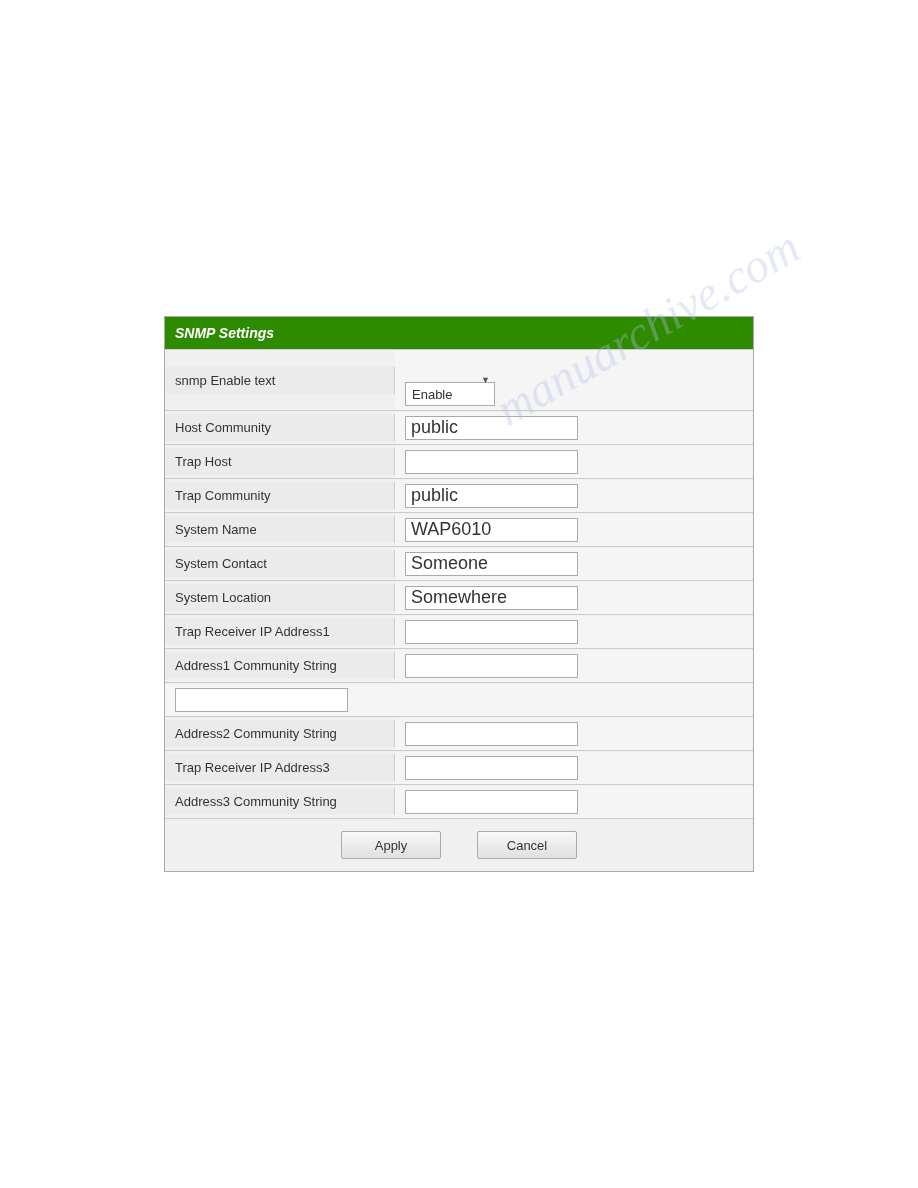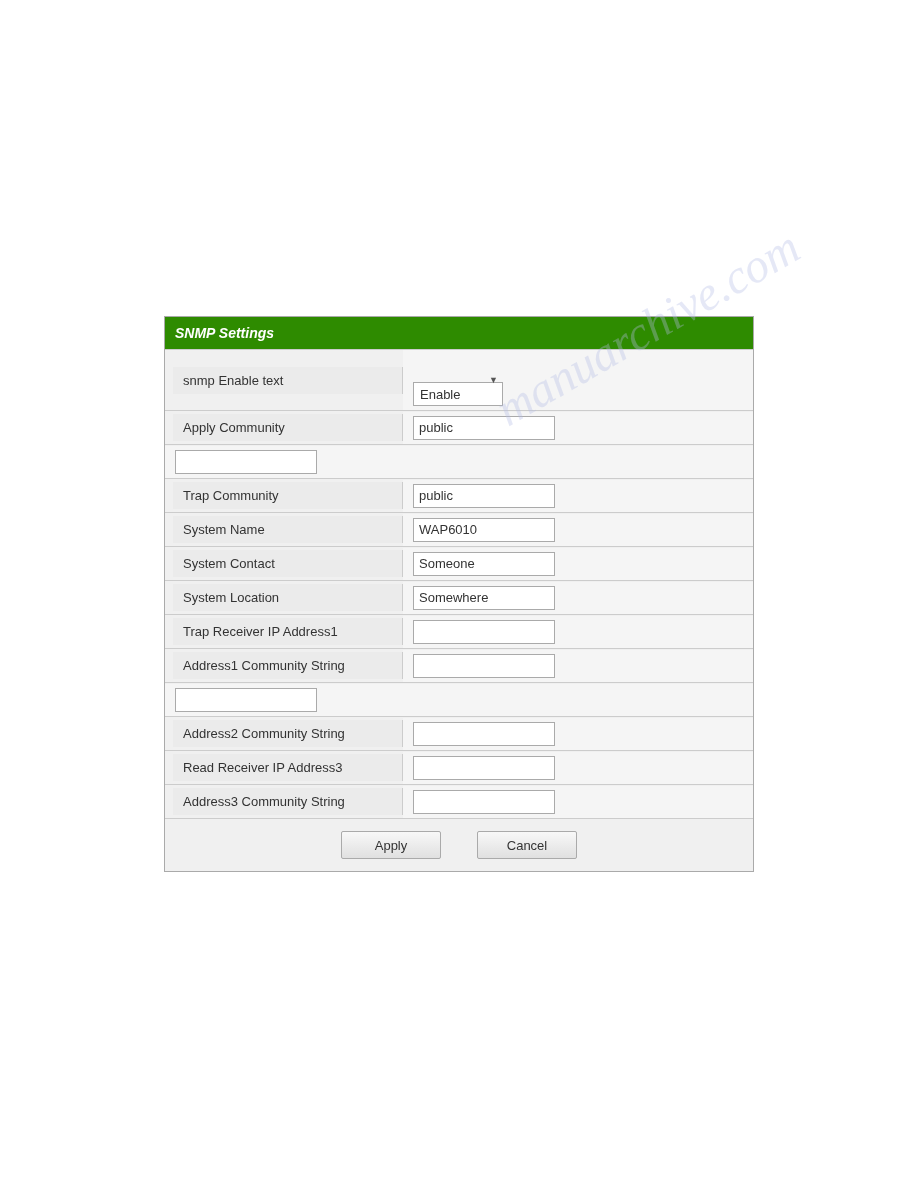--- a/index.html
+++ b/index.html
@@ -69,36 +69,35 @@
     }
 
     .snmp-label {
       width: 230px;
       min-width: 230px;
       padding: 6px 10px;
       background-color: #ebebeb;
       color: #333;
       font-size: 13px;
       border-right: 1px solid #ccc;
-      margin-left: 8px;
     }
 
     .snmp-value {
       flex: 1;
       padding: 4px 10px;
       background-color: #f5f5f5;
     }
 
     .snmp-input {
-      width: 142px;
+      width: 173px;
       height: 24px;
       border: 1px solid #aaa;
       background: #fff;
       padding: 2px 5px;
-      font-size: 13px;
+      font-size: 18px;
       color: #333;
     }
 
     .select-wrapper {
       position: relative;
       display: inline-block;
     }
 
     .select-wrapper::after {
       content: '▼';
@@ -161,28 +160,29 @@
         <div class="select-wrapper">
           <select>
             <option>Enable</option>
             <option>Disable</option>
           </select>
         </div>
       </div>
     </div>
 
     <div class="snmp-row">
-      <div class="snmp-label">Apply Community</div>
+      <div class="snmp-label">Host Community</div>
       <div class="snmp-value">
         <input class="snmp-input" type="text" value="public" style="">
       </div>
     </div>
 
 
     <div class="snmp-row">
+      <div class="snmp-label">Trap Host</div>
       <div class="snmp-value">
         <input class="snmp-input" type="text" value="" style="">
       </div>
     </div>
 
     <div class="snmp-row">
       <div class="snmp-label">Trap Community</div>
       <div class="snmp-value">
         <input class="snmp-input" type="text" value="public" style="">
       </div>
@@ -230,21 +230,21 @@
     </div>
 
     <div class="snmp-row">
       <div class="snmp-label">Address2 Community String</div>
       <div class="snmp-value">
         <input class="snmp-input" type="text" style="">
       </div>
     </div>
 
     <div class="snmp-row">
-      <div class="snmp-label">Read Receiver IP Address3</div>
+      <div class="snmp-label">Trap Receiver IP Address3</div>
       <div class="snmp-value">
         <input class="snmp-input" type="text" style="">
       </div>
     </div>
 
     <div class="snmp-row">
       <div class="snmp-label">Address3 Community String</div>
       <div class="snmp-value">
         <input class="snmp-input" type="text" style="">
       </div>

